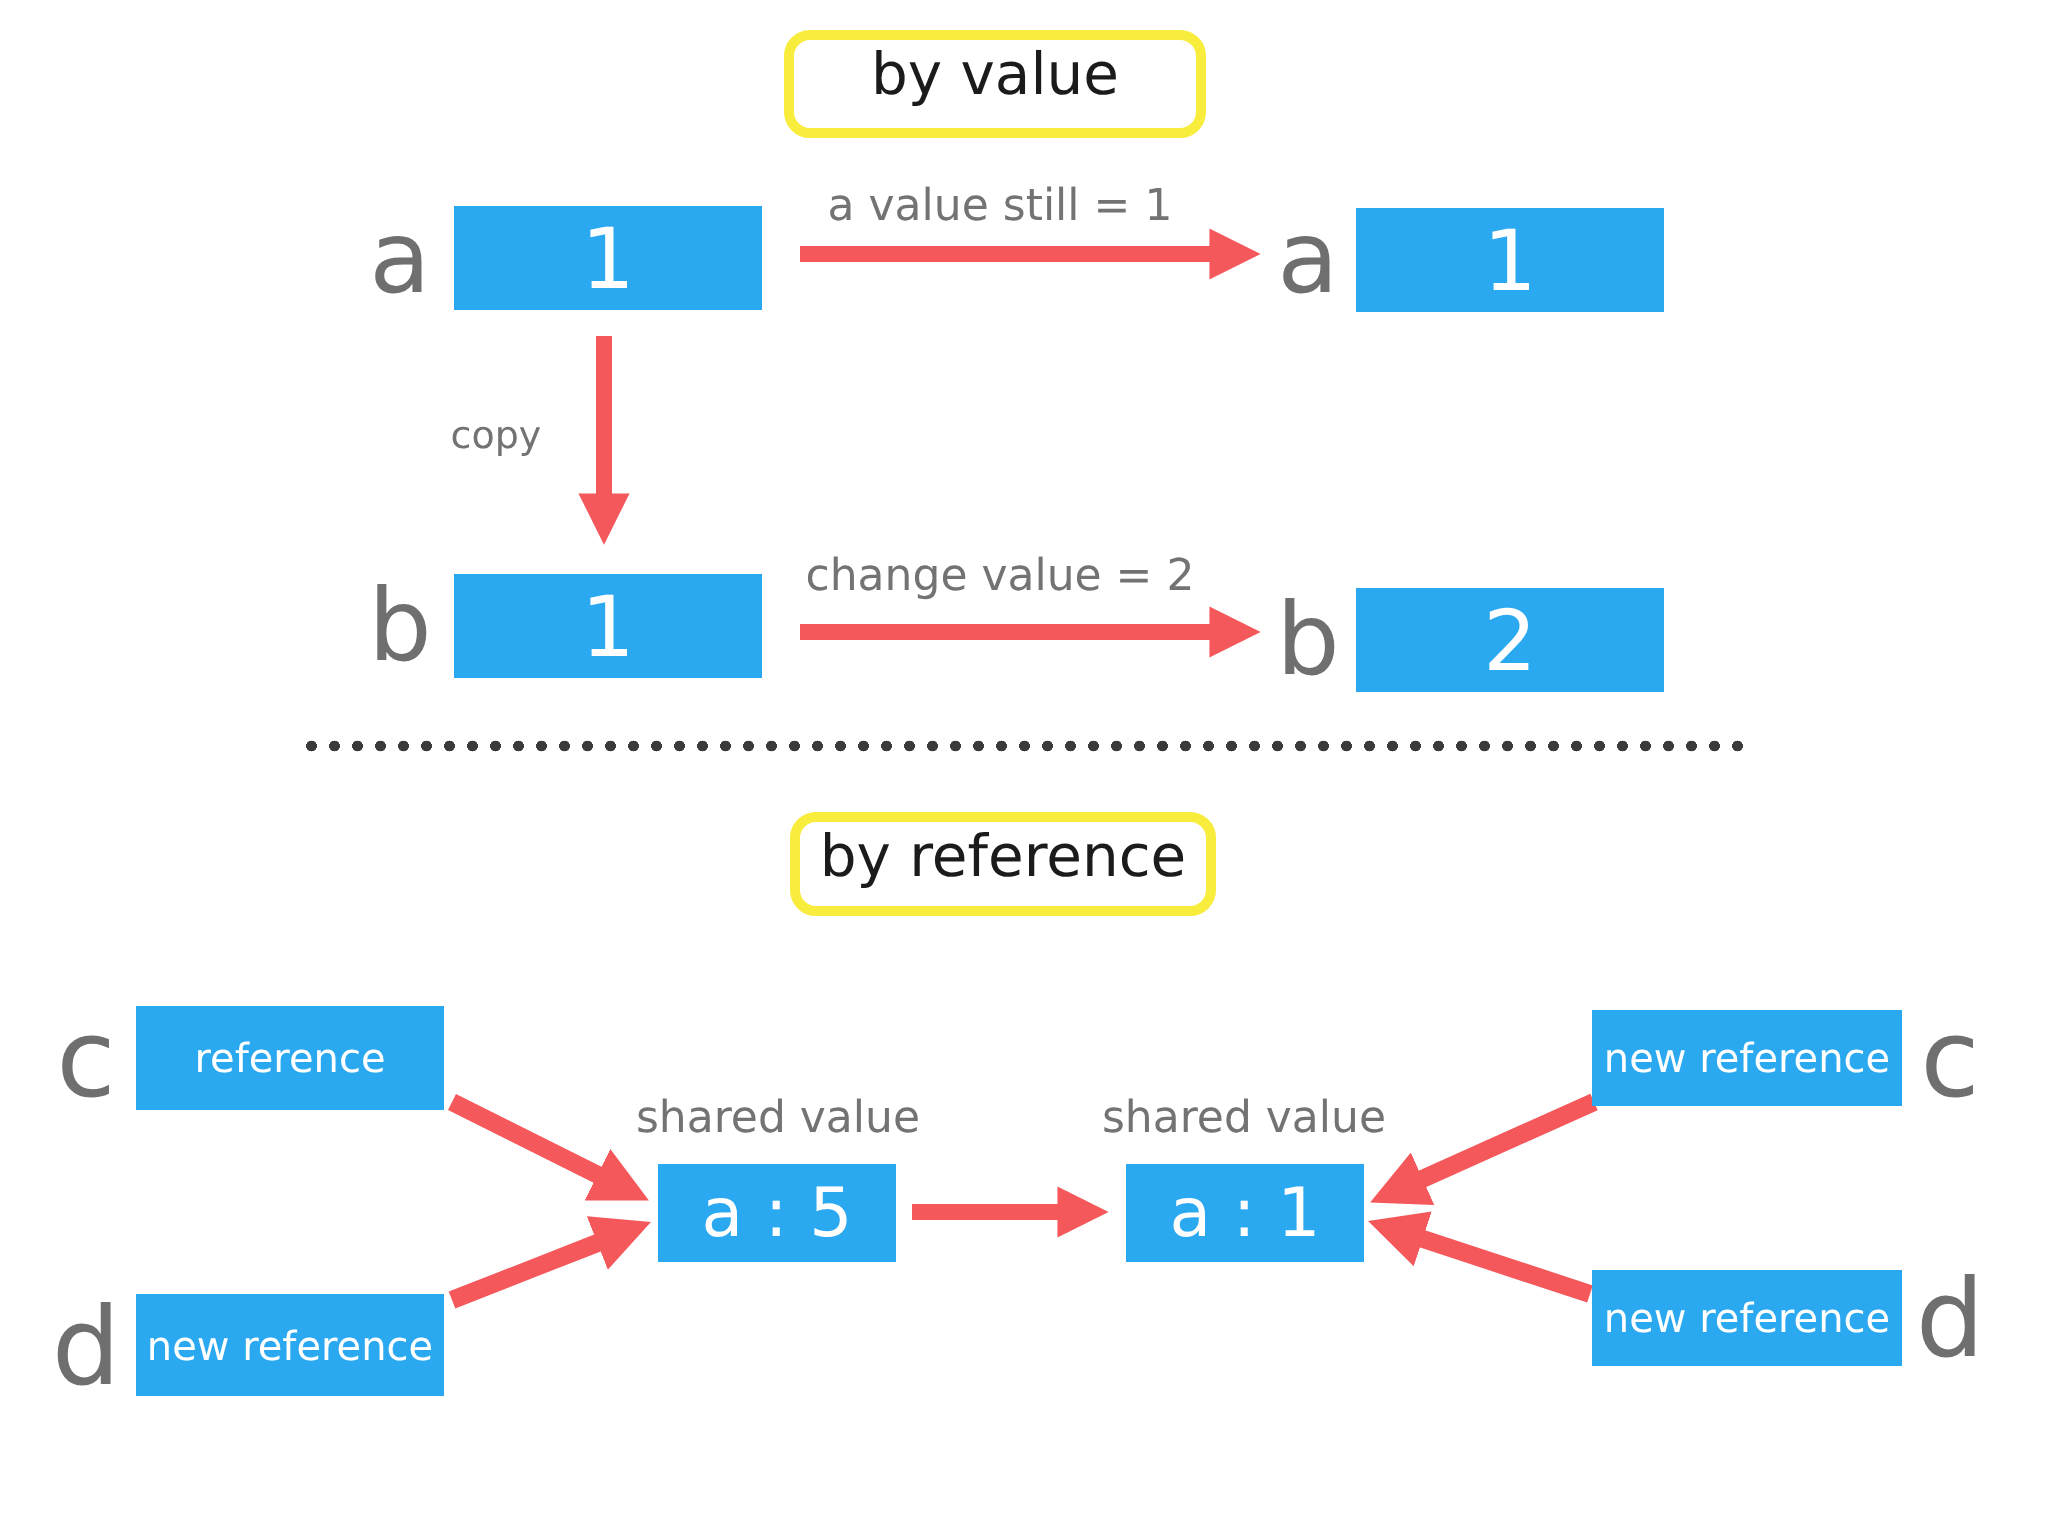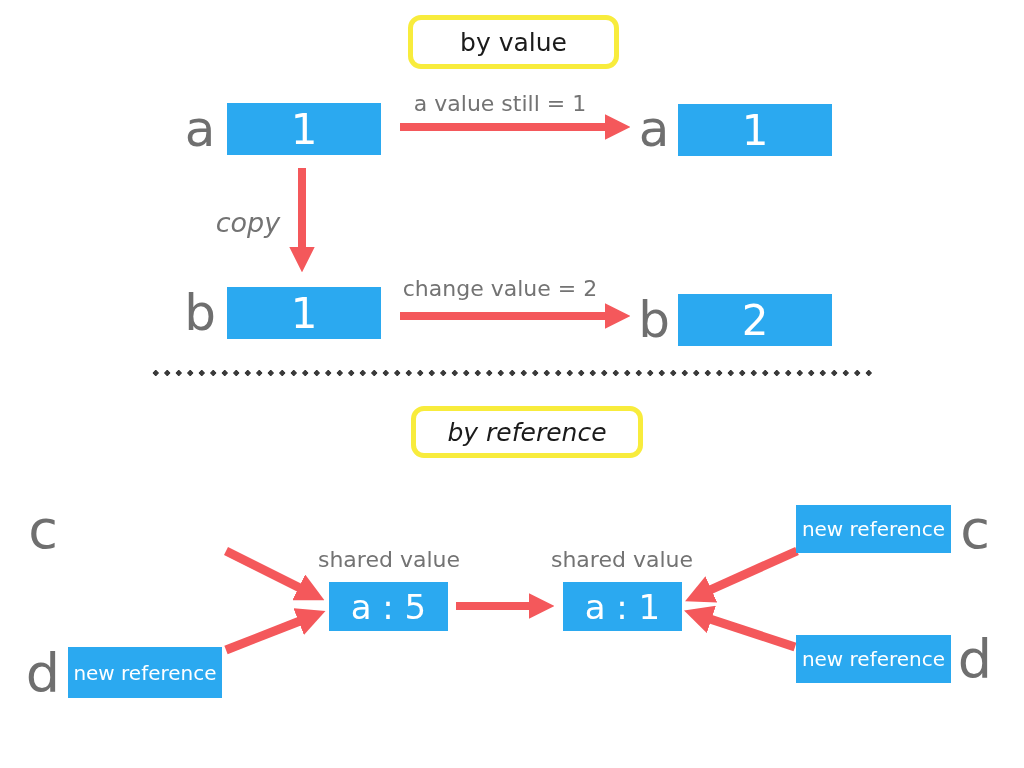--- a/index.html
+++ b/index.html
@@ -21,26 +21,25 @@
   }
   .arrow { stroke: #f4585b; stroke-width: 8; fill: none; }
   .arrow.diag { stroke-width: 9; }
 
   .badge {
     position: absolute;
     background: #ffffff;
     border: 5px solid #f8ec3c;
     border-radius: 13px;
     color: #1b1b1b;
-    font-size: 25px;
+    font-size: 29px;
     display: flex;
-    align-items: center;
+    align-items: flex-start;
     justify-content: center;
     white-space: nowrap;
-    margin-left: 16px;
   }
 
   .bluebox {
     position: absolute;
     background: #2ba9f0;
     color: #ffffff;
     display: flex;
     align-items: center;
     justify-content: center;
     white-space: nowrap;
@@ -78,29 +77,29 @@
     background-position: left center;
   }
 
   
   #badge-value      { left: 392px; top: 15px;  width: 211px; height: 54px; }
   #var-a-left       { left: 182px; top: 101px; width: 36px;  height: 56px; }
   #box-a-left       { left: 227px; top: 103px; width: 154px; height: 52px; }
   #label-arrow-a    { left: 390px; top: 91px;  width: 220px; }
   #var-a-right      { left: 636px; top: 101px; width: 36px;  height: 56px; }
   #box-a-right      { left: 678px; top: 104px; width: 154px; height: 52px; }
-  #label-copy       { left: 212px; top: 207px; width: 72px;  font-size: 27px; font-style: italic; }
+  #label-copy       { left: 212px; top: 207px; width: 72px;  font-size: 19px; }
   #var-b-left       { left: 182px; top: 285px; width: 36px;  height: 56px; }
   #box-b-left       { left: 227px; top: 287px; width: 154px; height: 52px; }
   #label-arrow-b    { left: 390px; top: 276px; width: 220px; }
   #var-b-right      { left: 636px; top: 292px; width: 36px;  height: 56px; }
   #box-b-right      { left: 678px; top: 294px; width: 154px; height: 52px; }
 
   
-  #badge-reference  { left: 395px; top: 406px; width: 232px; height: 52px; font-style: italic; }
+  #badge-reference  { left: 395px; top: 406px; width: 213px; height: 52px; }
   #var-c-left       { left: 22px;  top: 501px; width: 42px;  height: 56px; }
   #box-ref-c-left   { left: 68px;  top: 503px; width: 154px; height: 52px; }
   #var-d-left       { left: 22px;  top: 645px; width: 42px;  height: 56px; }
   #box-ref-d-left   { left: 68px;  top: 647px; width: 154px; height: 51px; }
   #label-shared-left  { left: 307px; top: 547px; width: 164px; }
   #box-a1           { left: 329px; top: 582px; width: 119px; height: 49px; }
   #label-shared-right { left: 540px; top: 547px; width: 164px; }
   #box-a2           { left: 563px; top: 582px; width: 119px; height: 49px; }
   #label-change     { left: 386px; top: 639px; width: 230px; font-size: 19px; }
   #box-ref-c-right  { left: 796px; top: 505px; width: 155px; height: 48px; }
@@ -155,20 +154,23 @@
     <span>2</span>
   </div>
 
   <div class="dotted-divider"></div>
 
   <div class="badge" id="badge-reference">
     <span>by reference</span>
   </div>
 
   <div class="varletter big" id="var-c-left">c</div>
+  <div class="bluebox ref" id="box-ref-c-left">
+    <span>reference</span>
+  </div>
   <div class="varletter big" id="var-d-left">d</div>
   <div class="bluebox ref" id="box-ref-d-left">
     <span>new reference</span>
   </div>
 
   <div class="greenlabel" id="label-shared-left">shared value</div>
   <div class="bluebox shared" id="box-a1">
     <span>a : 5</span>
   </div>
   <div class="greenlabel" id="label-shared-right">shared value</div>

